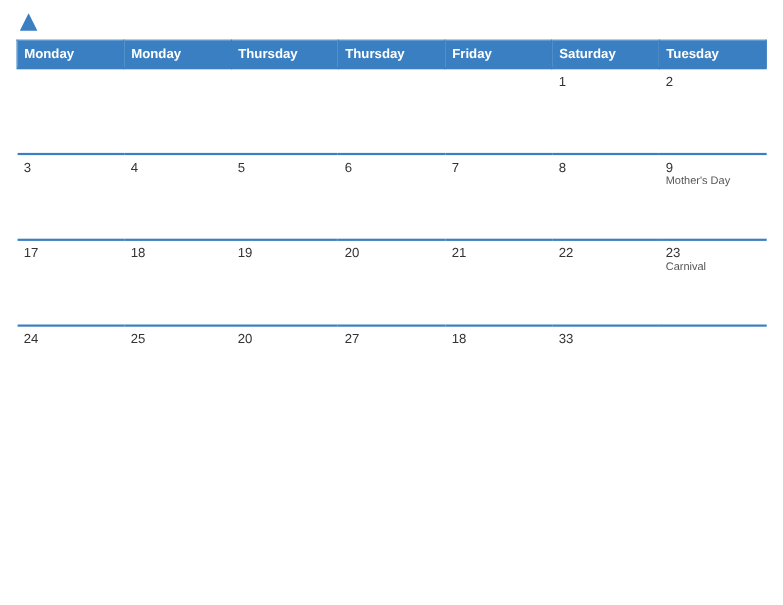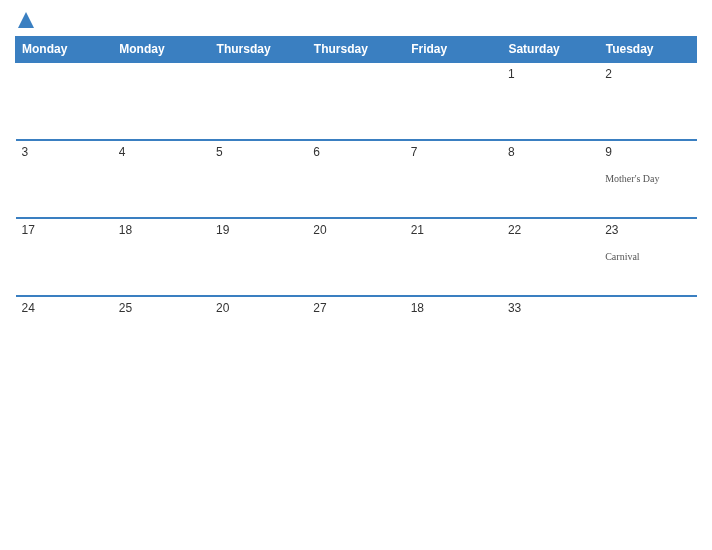--- a/index.html
+++ b/index.html
@@ -86,22 +86,21 @@
     }
     .day-number {
       font-size: 12px;
       color: #333;
       display: block;
     }
     .event-label {
       font-size: 10px;
       color: #555;
       display: block;
-      margin-top: 14px;
-      font-family: Liberation Serif, serif;
+      margin-top: 0;
     }
     .empty-cell {
       background: #f5f5f5;
     }
   </style>
 </head>
 <body>
 
 <div class="calendar-container">
   <div class="calendar-header">

